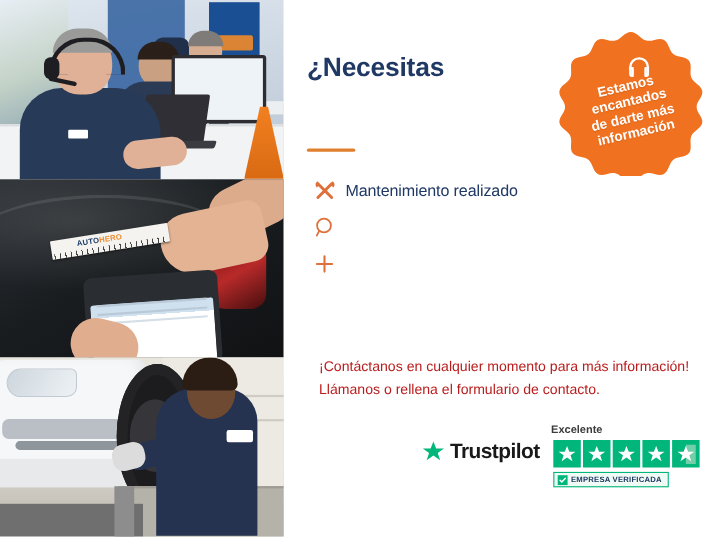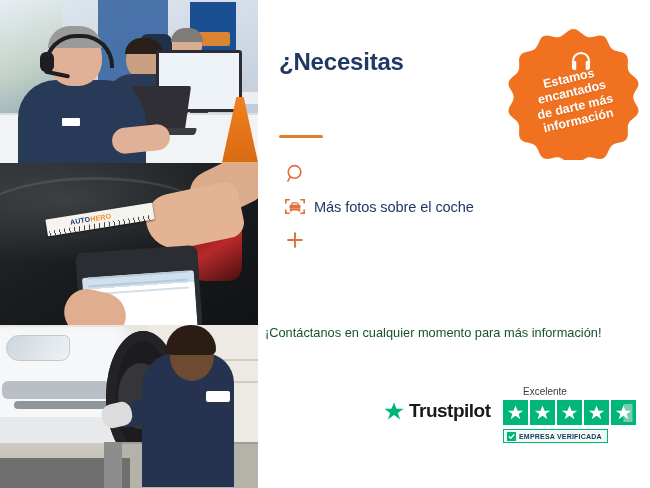--- a/index.html
+++ b/index.html
@@ -103,29 +103,29 @@
     color:#fff;font-weight:bold;font-size:12.5px;line-height:1.14;
     text-shadow:0 1px 1px rgba(140,60,0,.18);margin-top:12px;}
 
   
   .features{position:absolute;left:18px;top:157px;width:360px;}
   .feat{display:flex;align-items:center;height:33px;}
   .feat .ic{width:38px;min-width:38px;display:flex;align-items:center;justify-content:center;}
   .feat .lbl{font-size:14.6px;color:#1f3864;letter-spacing:-.1px;}
 
   
-  .contact{position:absolute;left:7px;top:323px;width:360px;
-    font-size:12.8px;line-height:1.62;color:#14532d;}
+  .contact{position:absolute;left:32px;top:323px;width:360px;
+    font-size:12.8px;line-height:1.62;color:#b91c1c;}
 
   
   .tp{position:absolute;left:383px;top:386px;width:262px;height:62px;}
-  .tp .logo{position:absolute;left:0;top:14px;display:flex;align-items:flex-end;gap:4px;}
+  .tp .logo{position:absolute;left:0;top:14px;display:flex;align-items:flex-start;gap:4px;}
   .tp .logo .star{width:22px;height:21px;}
   .tp .logo .word{font-size:19px;font-weight:bold;color:#191919;letter-spacing:-.5px;}
-  .tp .exc{position:absolute;left:140px;top:0;font-size:10px;color:#3b3b3b;}
+  .tp .exc{position:absolute;left:118px;top:0;font-size:10px;color:#3b3b3b;font-weight:bold;}
   .tp .stars{position:absolute;left:120px;top:14px;display:flex;gap:2px;}
   .tp .sbox{width:25px;height:25px;display:flex;align-items:center;justify-content:center;background:#00b67a;}
   .tp .sbox.half{background:#00b67a;}
   .tp .sbox svg{width:19px;height:18px;}
   .tp .verified{position:absolute;left:120px;top:43px;display:flex;align-items:center;gap:3px;
     border:1px solid #00b67a;background:#f0fbf6;padding:1.5px 5px 1.5px 3px;}
   .tp .verified .chk{width:9px;height:9px;background:#00b67a;display:flex;align-items:center;justify-content:center;}
   .tp .verified .chk svg{width:7px;height:7px;}
   .tp .verified .vt{font-size:7px;font-weight:bold;color:#1f3864;letter-spacing:.2px;}
 </style>
@@ -228,62 +228,61 @@
           <em style="font-style:normal;display:block">encantados</em>
           <em style="font-style:normal;display:block">de darte más</em>
           <em style="font-style:normal;display:block">información</em>
         </span>
       </div>
     </div>
 
     <div class="features">
 
 
+      <div class="feat">
+        <span class="ic">
+          <svg width="21" height="21" viewBox="0 0 22 22">
+            <g stroke="#e0703a" stroke-width="2.8" stroke-linecap="round">
+              <path d="M4.2 4.2L17.3 17.3"></path>
+              <path d="M17.3 4.2L4.2 17.3"></path>
+            </g>
+            <path d="M3 2.6c-1.5 1.5-1.3 3.8.2 5.3l2.9-2.9C4.6 3.5 4.4 1.2 3 2.6z" fill="#e0703a"></path>
+            <path d="M19 2.6c1.5 1.5 1.3 3.8-.2 5.3l-2.9-2.9c1.5-1.5 1.7-3.8 3.1-2.4z" fill="#e0703a"></path>
+            <circle cx="11" cy="11" r="2.1" fill="#e0703a"></circle>
+          </svg>
+        </span>
+        <span class="lbl">Mantenimiento realizado</span>
+      </div>
 
       <div class="feat">
         <span class="ic">
           <svg width="21" height="21" viewBox="0 0 22 22">
             <circle cx="10" cy="9.4" r="6.6" fill="none" stroke="#e0703a" stroke-width="1.7"></circle>
             <path d="M5.4 14.6L3.1 19" fill="none" stroke="#e0703a" stroke-width="1.7" stroke-linecap="round"></path>
           </svg>
         </span>
       </div>
 
-      <div class="feat">
-        <span class="ic">
-          <svg width="22" height="21" viewBox="0 0 24 22">
-            <g fill="none" stroke="#e0703a" stroke-width="1.8" stroke-linecap="round">
-              <path d="M2 7V3.6h3.6"></path>
-              <path d="M22 7V3.6h-3.6"></path>
-              <path d="M2 15v3.4h3.6"></path>
-              <path d="M22 15v3.4h-3.6"></path>
-            </g>
-            <path d="M6.4 13.6h11.2v2.2a.6.6 0 0 1-.6.6h-1a.6.6 0 0 1-.6-.6v-.5H8.6v.5a.6.6 0 0 1-.6.6H7a.6.6 0 0 1-.6-.6v-2.2z" fill="#e0703a"></path>
-            <path d="M7.3 9.4l1.3-2.4a1.4 1.4 0 0 1 1.2-.7h4.4a1.4 1.4 0 0 1 1.2.7l1.3 2.4h.4a.9.9 0 0 1 .9.9v3.1H6v-3.1a.9.9 0 0 1 .9-.9h.4z" fill="#e0703a"></path>
-            <path d="M9 9.2l.9-1.6h4.2l.9 1.6z" fill="#ffffff"></path>
-          </svg>
-        </span>
-        <span class="lbl">Más fotos sobre el coche</span>
-      </div>
 
       <div class="feat">
         <span class="ic">
           <svg width="20" height="20" viewBox="0 0 22 22">
             <g stroke="#e0703a" stroke-width="2.1" stroke-linecap="round">
               <path d="M11 3.4v15.2"></path>
               <path d="M3.4 11h15.2"></path>
             </g>
           </svg>
         </span>
       </div>
 
     </div>
 
     <div class="contact">
       <div>¡Contáctanos en cualquier momento para más información!</div>
+      <div>Llámanos o rellena el formulario de contacto.</div>
     </div>
 
   </div>
 
   <div class="tp">
     <div class="logo">
       <svg class="star" viewBox="0 0 24 24">
         <path d="M12 1.6l2.9 7.3H23l-6.5 4.7 2.5 7.4-7-4.9-7 4.9 2.5-7.4L1 8.9h8.1z" fill="#00b67a"></path>
       </svg>
       <span class="word">Trustpilot</span>

